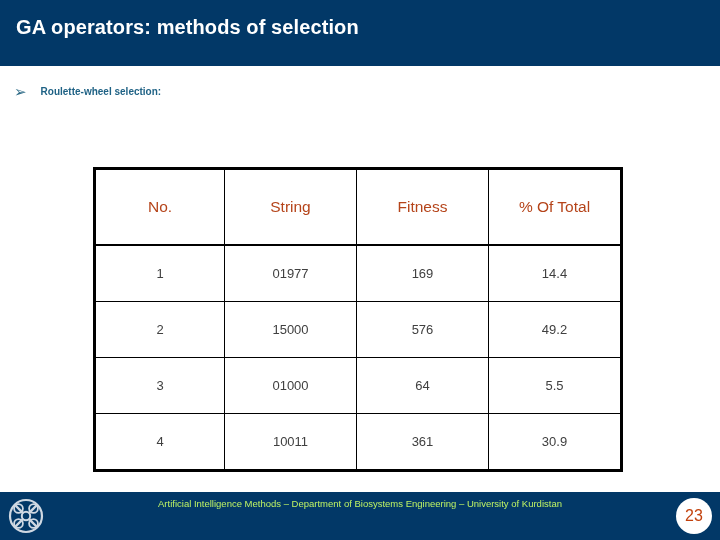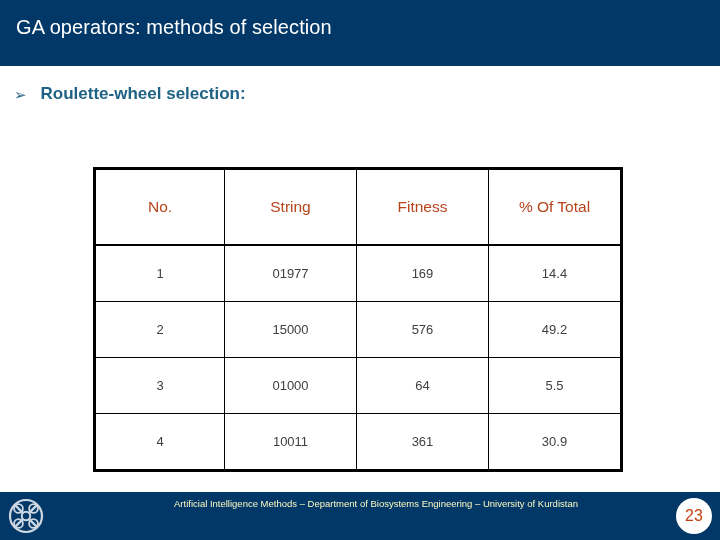--- a/index.html
+++ b/index.html
@@ -17,38 +17,38 @@
     background:#023867;
   }
   .header-band .topstrip{
     position:absolute;left:0;top:0;width:720px;height:3px;
     background:#023867;
   }
   .slide-title{
     position:absolute;left:16px;top:16px;
     color:#ffffff;
     font-size:20px;
-    font-weight:400;
+    font-weight:700;
     letter-spacing:.1px;
     white-space:nowrap;
   }
 
   
   .bullet-row{
     position:absolute;left:14px;top:84px;
     display:flex;align-items:center;gap:14px;
   }
   .bullet-marker{
     color:#2d6a86;
     font-size:15px;
     line-height:1;
   }
   .bullet-text{
     color:#1f6285;
-    font-size:17px;
+    font-size:10px;
     font-weight:bold;
     white-space:nowrap;
   }
 
   
   .table-wrap{
     position:absolute;left:93px;top:167px;
     width:527px;
   }
   table.data-table{
@@ -93,23 +93,23 @@
   
   .footer-band{
     position:absolute;left:0;top:492px;width:720px;height:48px;
     background:#023867;
   }
   .footer-logo{
     position:absolute;left:8px;top:6px;
     width:36px;height:36px;
   }
   .footer-text{
-    position:absolute;left:76px;top:5px;width:600px;
+    position:absolute;left:60px;top:5px;width:600px;
     text-align:center;
-    color:#fef9c3;
+    color:#bef264;
   }
   .footer-line1{
     font-size:9.5px;
     line-height:14px;
     white-space:nowrap;
   }
   .footer-line2{
     font-size:9.5px;
     line-height:14px;
     margin-top:7px;

